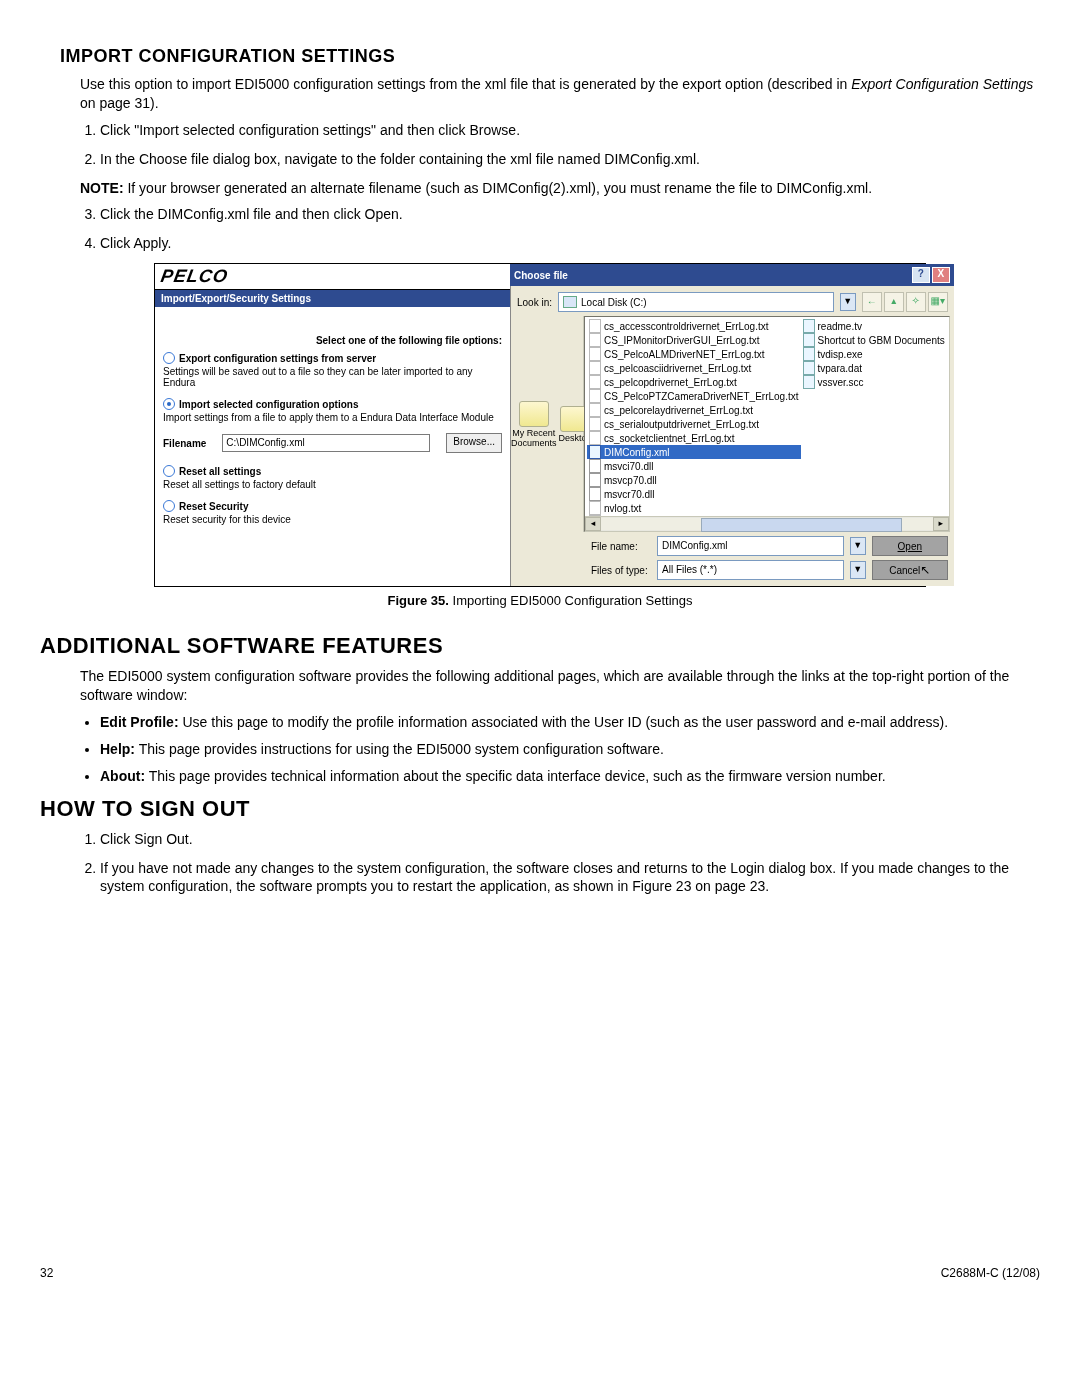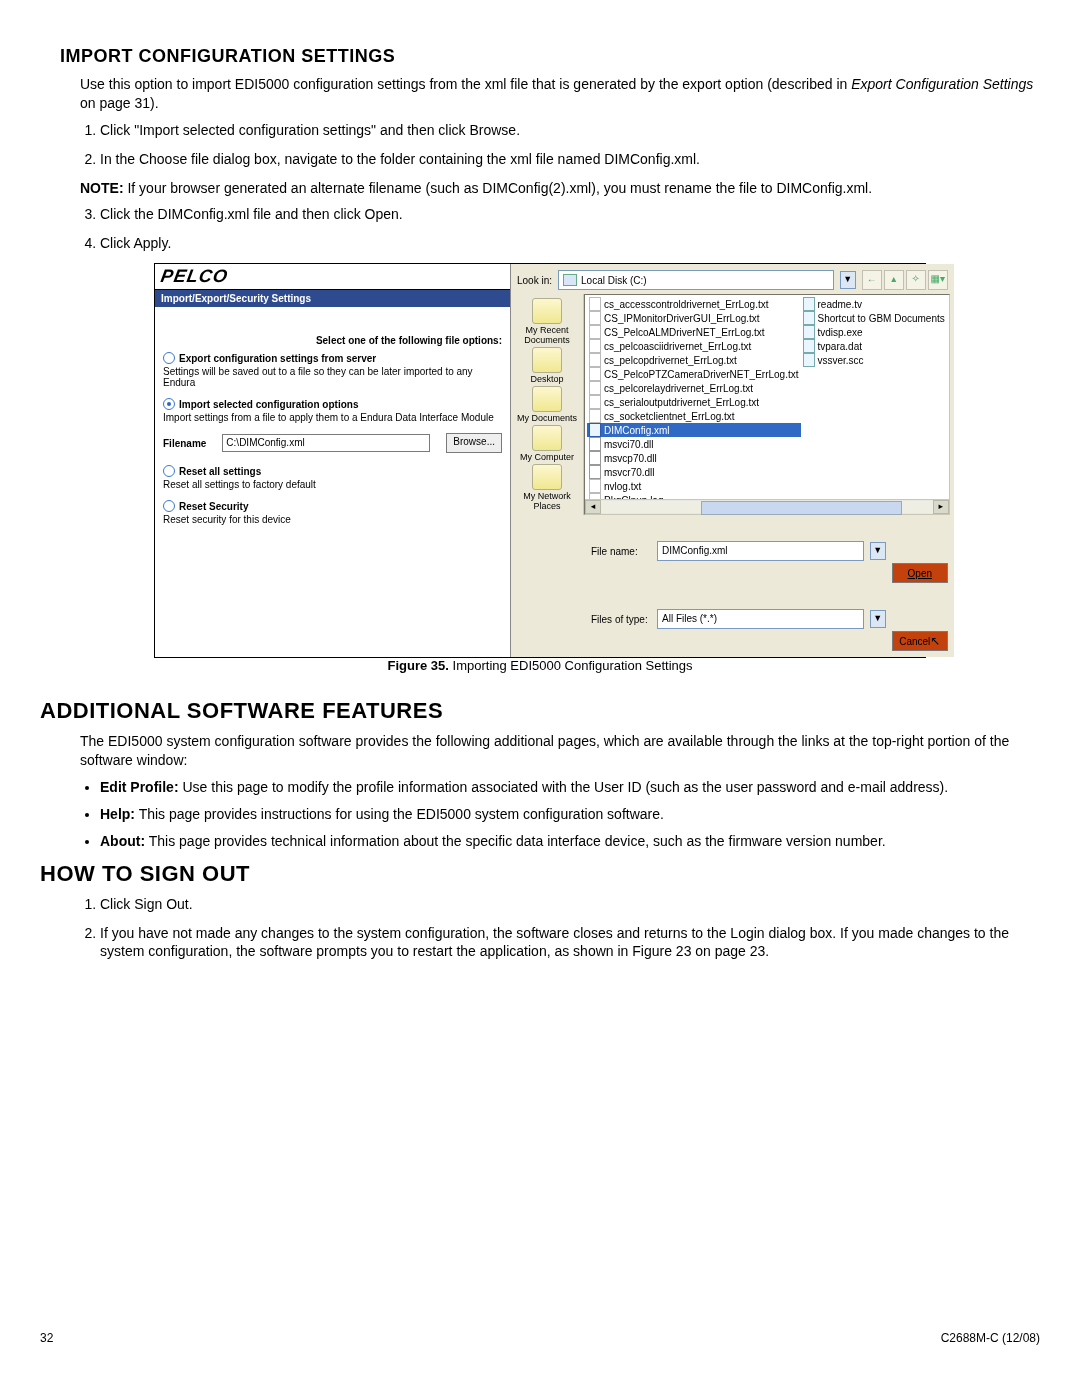--- a/index.html
+++ b/index.html
@@ -42,21 +42,21 @@
     margin: 6px 0 10px 60px;
     padding: 0;
     list-style: disc;
   }
   ul.bullets li {
     margin-bottom: 8px;
     line-height: 1.35;
   }
   .bold { font-weight: bold; }
   .figure-wrap { text-align: center; margin: 10px auto 25px auto; }
-  .figure-caption { font-size: 13px; }
+  .figure-caption { font-size: 13px; margin-top: 6px; }
 
   
   .shot {
     width: 770px;
     margin: 10px auto 0 auto;
     border: 1px solid #000;
     display: flex;
     font-family: Tahoma, Verdana, sans-serif;
     font-size: 10px;
     text-align: left;
@@ -138,21 +138,21 @@
     width:14px; height:16px; border:1px solid #7a9ac0; background:#dbe7f5;
     text-align:center; line-height:14px; font-size:9px;
   }
   .tb-icons { display:flex; gap:2px; }
   .tb-ic { width:18px; height:18px; border:1px solid #c0c0b0; background:#f5f3e6;
            text-align:center; line-height:16px; font-size:10px; color:#4a6; }
 
   .cf-main { display:flex; flex:1; }
   .places {
     width:72px; background:#ece9d8; border-right:1px solid #c8c8b8;
-    display:flex; flex-direction:column; align-items:center; padding:4px 0; gap:2px;
+    display:flex; flex-direction:row; align-items:center; padding:4px 0; gap:2px;
   }
   .place { text-align:center; font-size:9px; color:#000; }
   .place-ic {
     width:28px; height:24px; margin:0 auto 1px auto; border:1px solid #b0b090;
     background:linear-gradient(#fdf7d0,#f0e890); border-radius:3px;
   }
   .file-pane {
     flex:1; background:#fff; border:1px inset #c8c8b8; margin:0 4px 0 0;
     display:flex; padding:2px; position:relative;
   }
@@ -167,21 +167,21 @@
     position:absolute; bottom:0; left:0; right:0; height:14px;
     background:#e8e8e0; border-top:1px solid #c8c8b8; display:flex; align-items:center;
   }
   .hs-btn{width:14px;height:12px;background:#dadacb;border:1px solid #b8b8a8;text-align:center;font-size:9px;line-height:10px;}
   .hs-track{flex:1;background:#efeee3;height:12px;position:relative;}
   .hs-thumb{position:absolute;left:30%;width:60%;height:100%;background:#c9d8ef;border:1px solid #9ab;}
   .bottom-rows { padding:4px 6px 6px 80px; display:flex; flex-direction:column; gap:4px;}
   .brow { display:flex; align-items:center; gap:6px;}
   .brow label{ width:60px; text-align:left; font-size:10px;}
   .binput { flex:1; background:#fff; border:1px solid #7a9ac0; height:18px; padding:0 4px; font-size:10px; line-height:18px; display:flex; align-items:center;}
-  .bbtn { width:56px; height:20px; border:1px solid #7a7a7a; background:#c2410c; font-size:10px;margin-top:44px;}
+  .bbtn { width:76px; height:20px; border:1px solid #7a7a7a; background:#a3a3a3; font-size:10px;}
   .cursor { font-size:12px; line-height:0; }
 
   .footer {
     display:flex; justify-content:space-between; margin-top:370px; font-size:12px;
   }
   .disk-ic{width:12px;height:10px;background:#d9e6f7;border:1px solid #6a8;position:relative;}
 </style>
 </head>
 <body>
 
@@ -239,20 +239,27 @@
 
       <div class="opt-row">
         <span class="radio"></span>
         <span class="bold">Reset Security</span>
       </div>
       <div class="opt-sub">Reset security for this device</div>
     </div>
   </div>
 
   <div class="shot-right">
+    <div class="cf-title">
+      <span>Choose file</span>
+      <span class="win-btns">
+        <span class="wb">?</span>
+        <span class="wb close">X</span>
+      </span>
+    </div>
     <div class="cf-body">
       <div class="lookin-row">
         <span>Look in:</span>
         <div class="lookin-select">
           <span class="disk-ic"></span>
           <span>Local Disk (C:)</span>
         </div>
         <span class="drop-arrow">▼</span>
         <div class="tb-icons">
           <span class="tb-ic">←</span>

